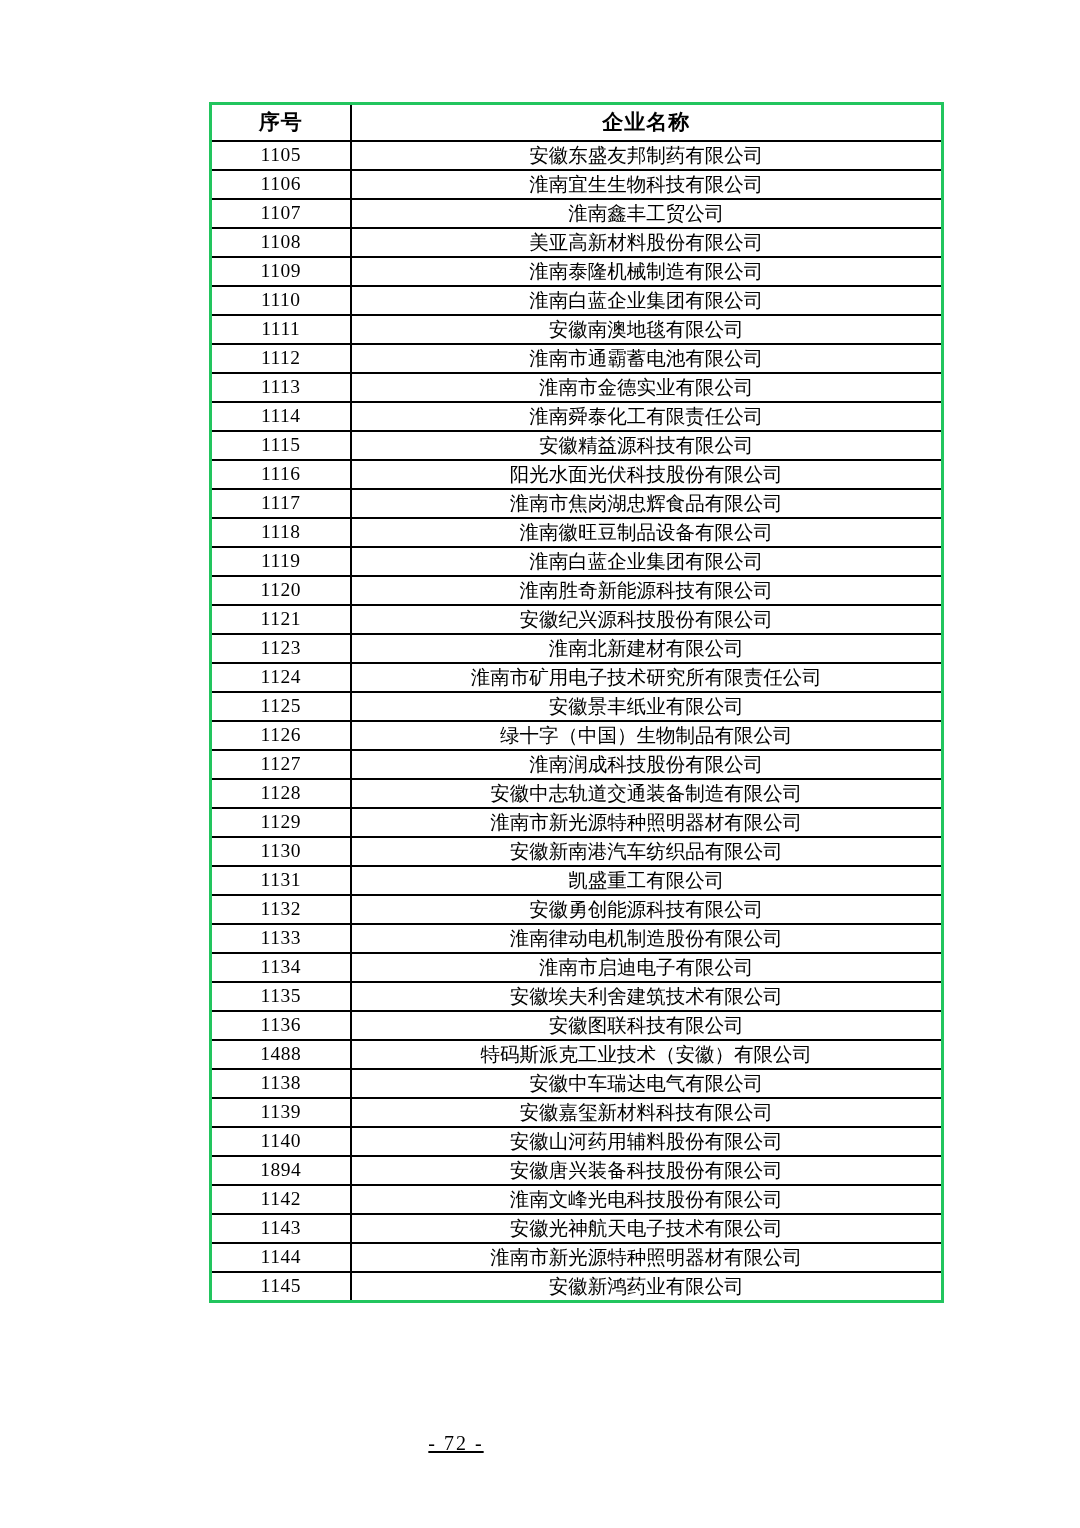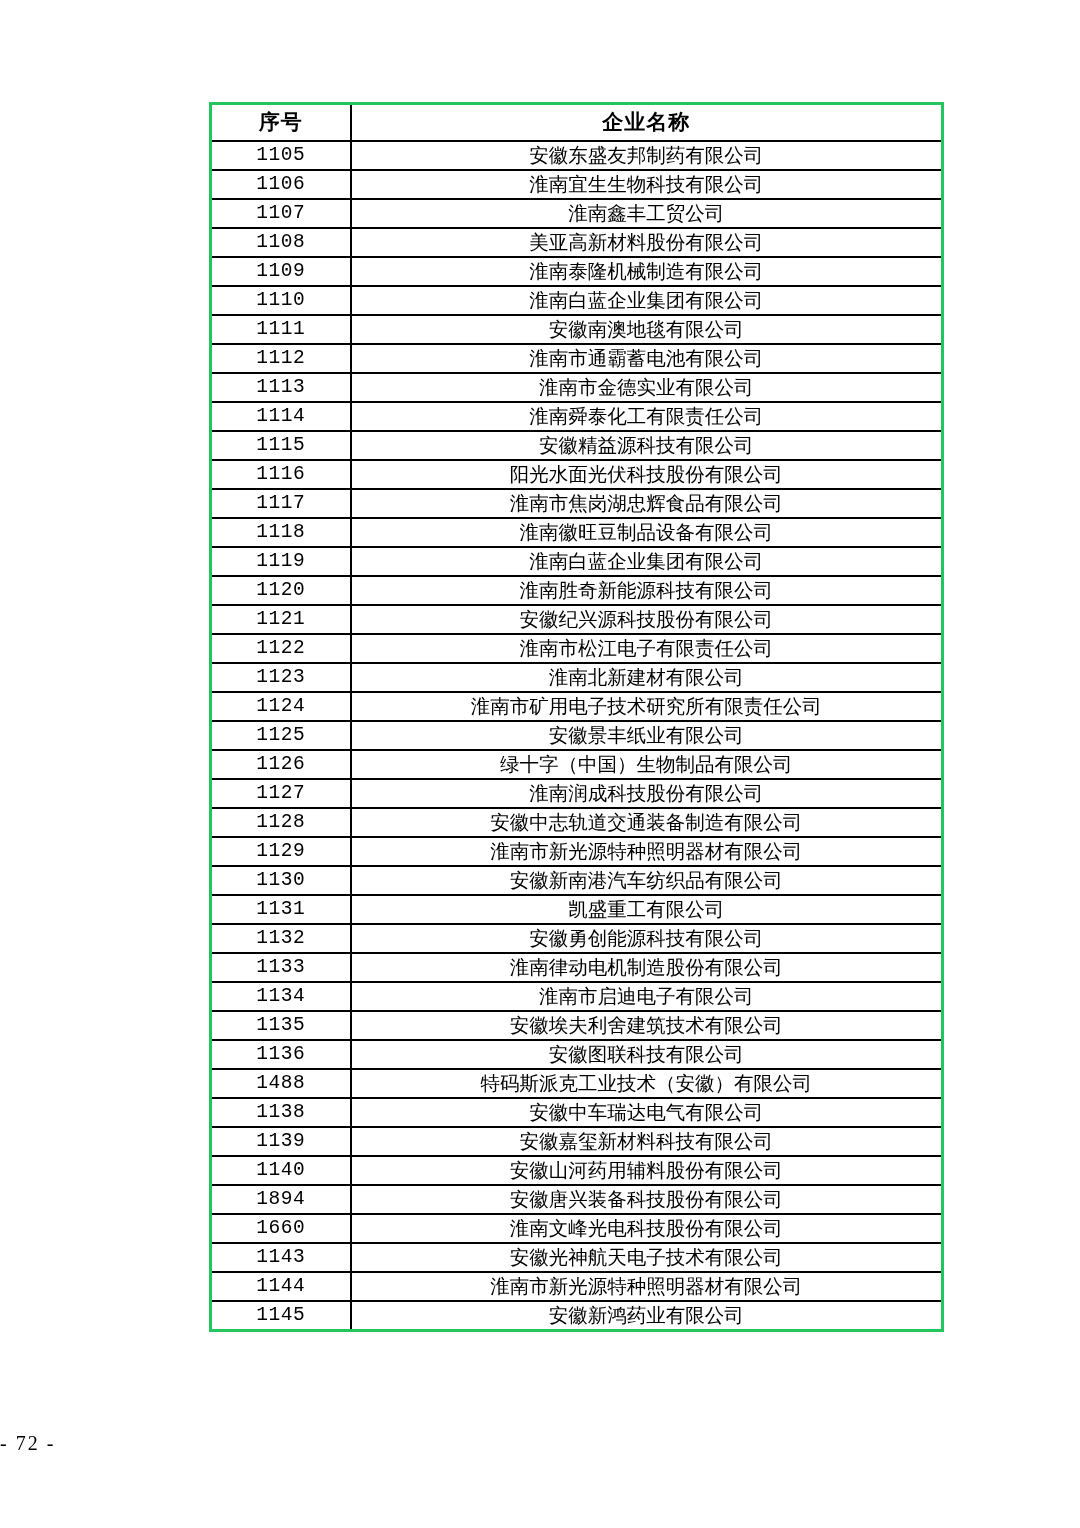--- a/index.html
+++ b/index.html
@@ -38,31 +38,33 @@
     letter-spacing: 1px;
   }
   table.company-table td {
     height: 28.6px;
     font-size: 19.5px;
     font-weight: normal;
   }
   col.serial-col { width: 140px; }
   col.name-col  { width: 592px; }
   td.serial-cell {
-    font-family: Liberation Mono, monospace;
+    font-family: Liberation Serif, serif;
     letter-spacing: 0.5px;
   }
   .page-footer {
     position: absolute;
     top: 1432px;
     left: 0;
     width: 912px;
+    text-align: center;
     font-size: 20px;
     letter-spacing: 2px;
     color: #000000;
+    text-decoration: underline;
   }
 </style>
 </head>
 <body>
 
 <div class="page">
 
   <table class="company-table">
     <colgroup>
       <col class="serial-col">
@@ -137,24 +139,20 @@
         </tr>
         <tr>
           <td class="serial-cell">1120</td>
           <td class="name-cell">淮南胜奇新能源科技有限公司</td>
         </tr>
         <tr>
           <td class="serial-cell">1121</td>
           <td class="name-cell">安徽纪兴源科技股份有限公司</td>
         </tr>
         <tr>
-          <td class="serial-cell">1122</td>
-          <td class="name-cell">淮南市松江电子有限责任公司</td>
-        </tr>
-        <tr>
           <td class="serial-cell">1123</td>
           <td class="name-cell">淮南北新建材有限公司</td>
         </tr>
         <tr>
           <td class="serial-cell">1124</td>
           <td class="name-cell">淮南市矿用电子技术研究所有限责任公司</td>
         </tr>
         <tr>
           <td class="serial-cell">1125</td>
           <td class="name-cell">安徽景丰纸业有限公司</td>
@@ -217,21 +215,21 @@
         </tr>
         <tr>
           <td class="serial-cell">1140</td>
           <td class="name-cell">安徽山河药用辅料股份有限公司</td>
         </tr>
         <tr>
           <td class="serial-cell">1894</td>
           <td class="name-cell">安徽唐兴装备科技股份有限公司</td>
         </tr>
         <tr>
-          <td class="serial-cell">1660</td>
+          <td class="serial-cell">1142</td>
           <td class="name-cell">淮南文峰光电科技股份有限公司</td>
         </tr>
         <tr>
           <td class="serial-cell">1143</td>
           <td class="name-cell">安徽光神航天电子技术有限公司</td>
         </tr>
         <tr>
           <td class="serial-cell">1144</td>
           <td class="name-cell">淮南市新光源特种照明器材有限公司</td>
         </tr>

